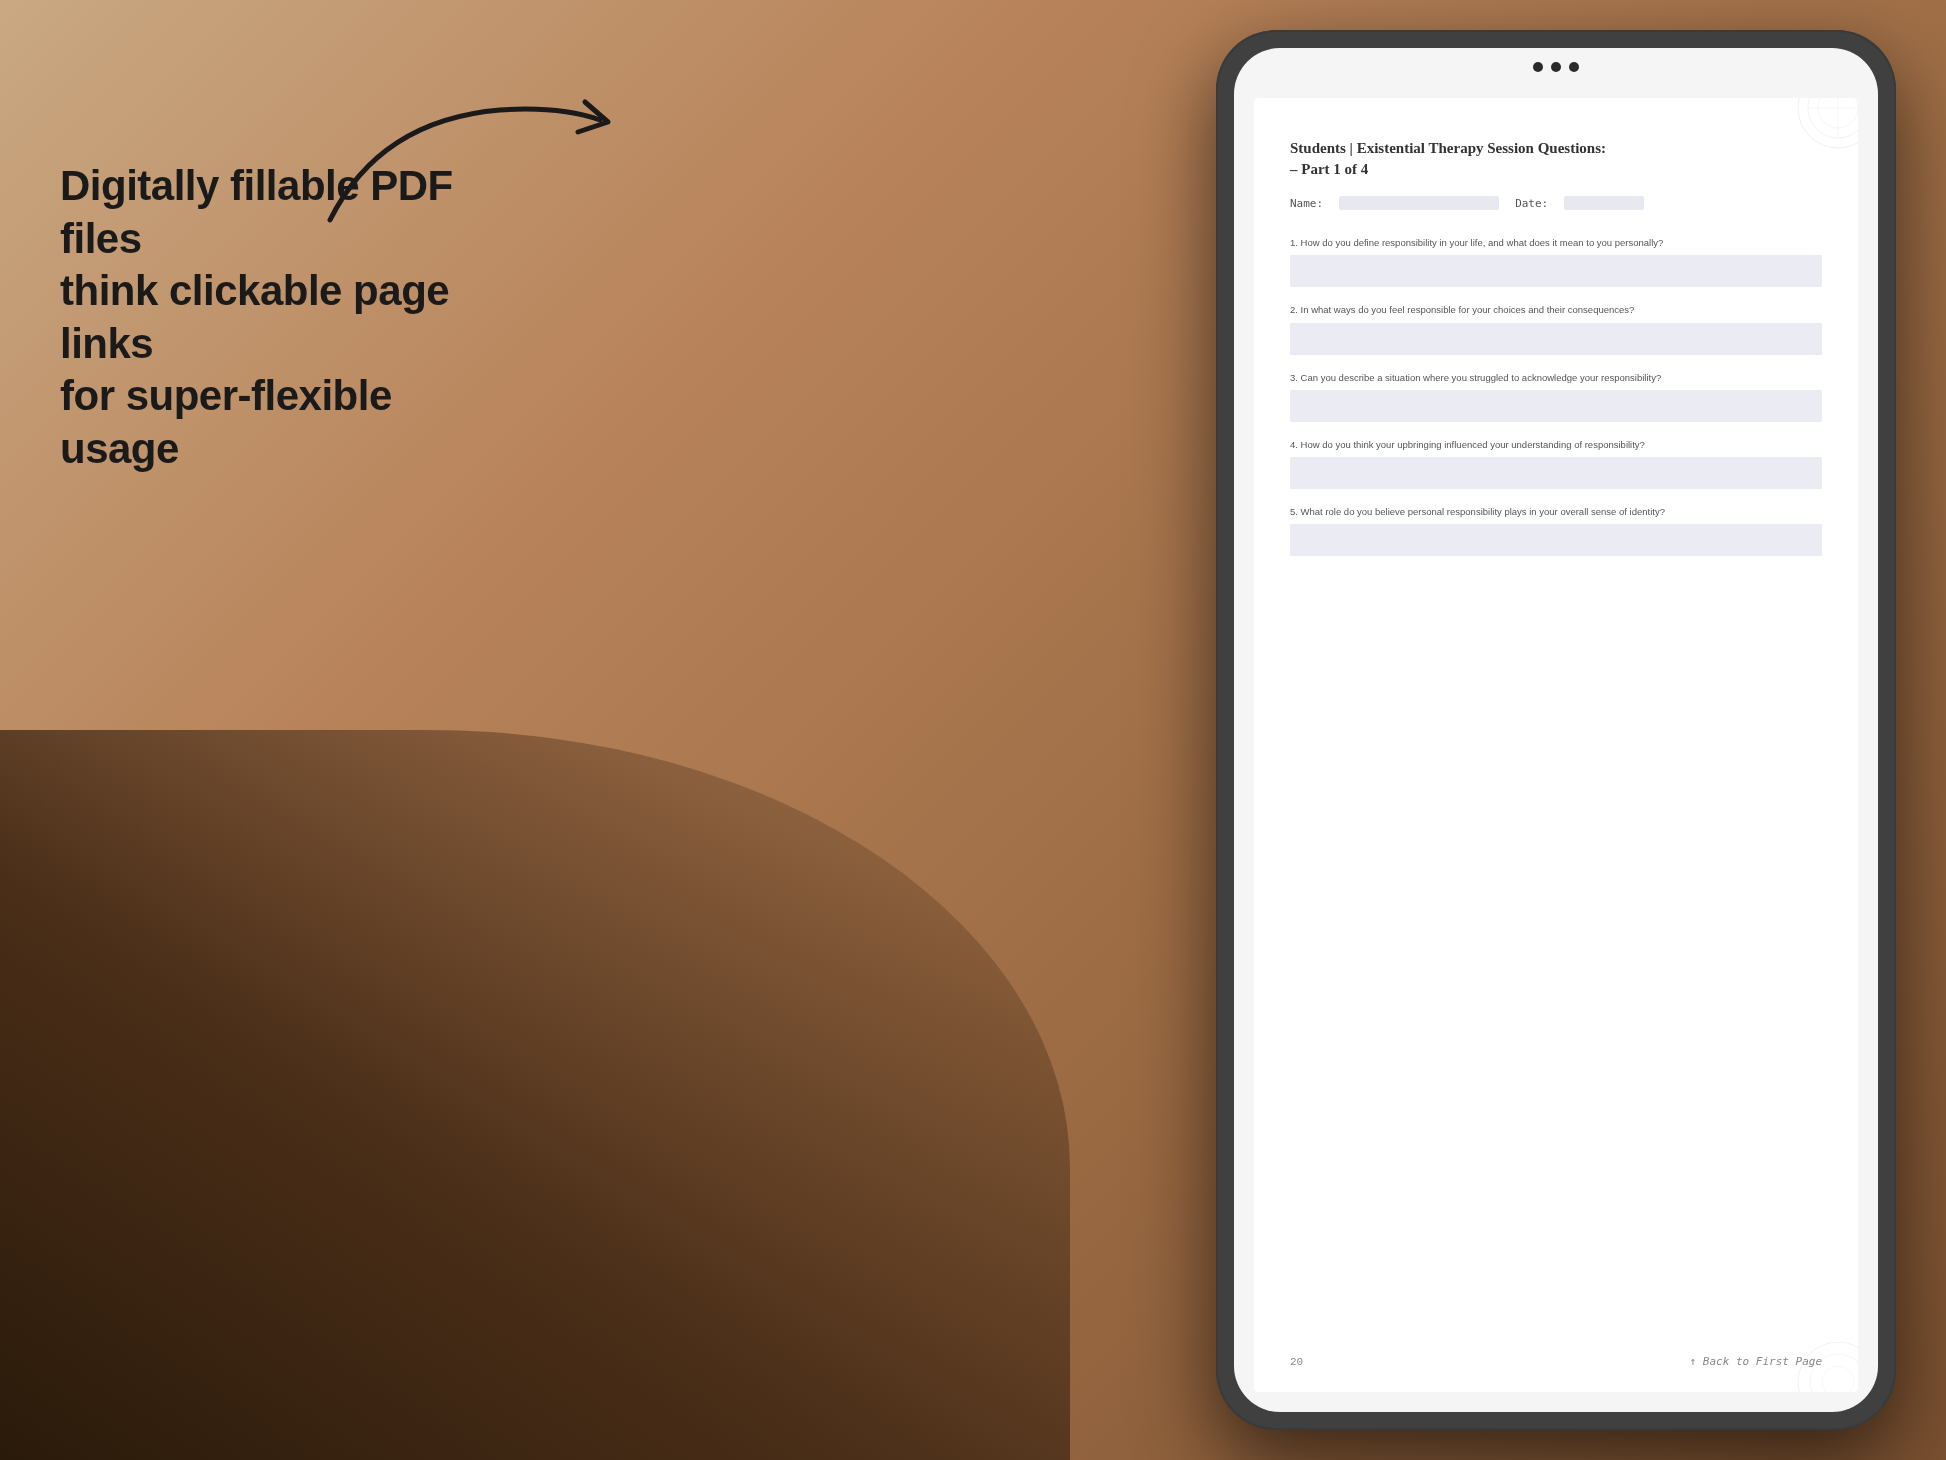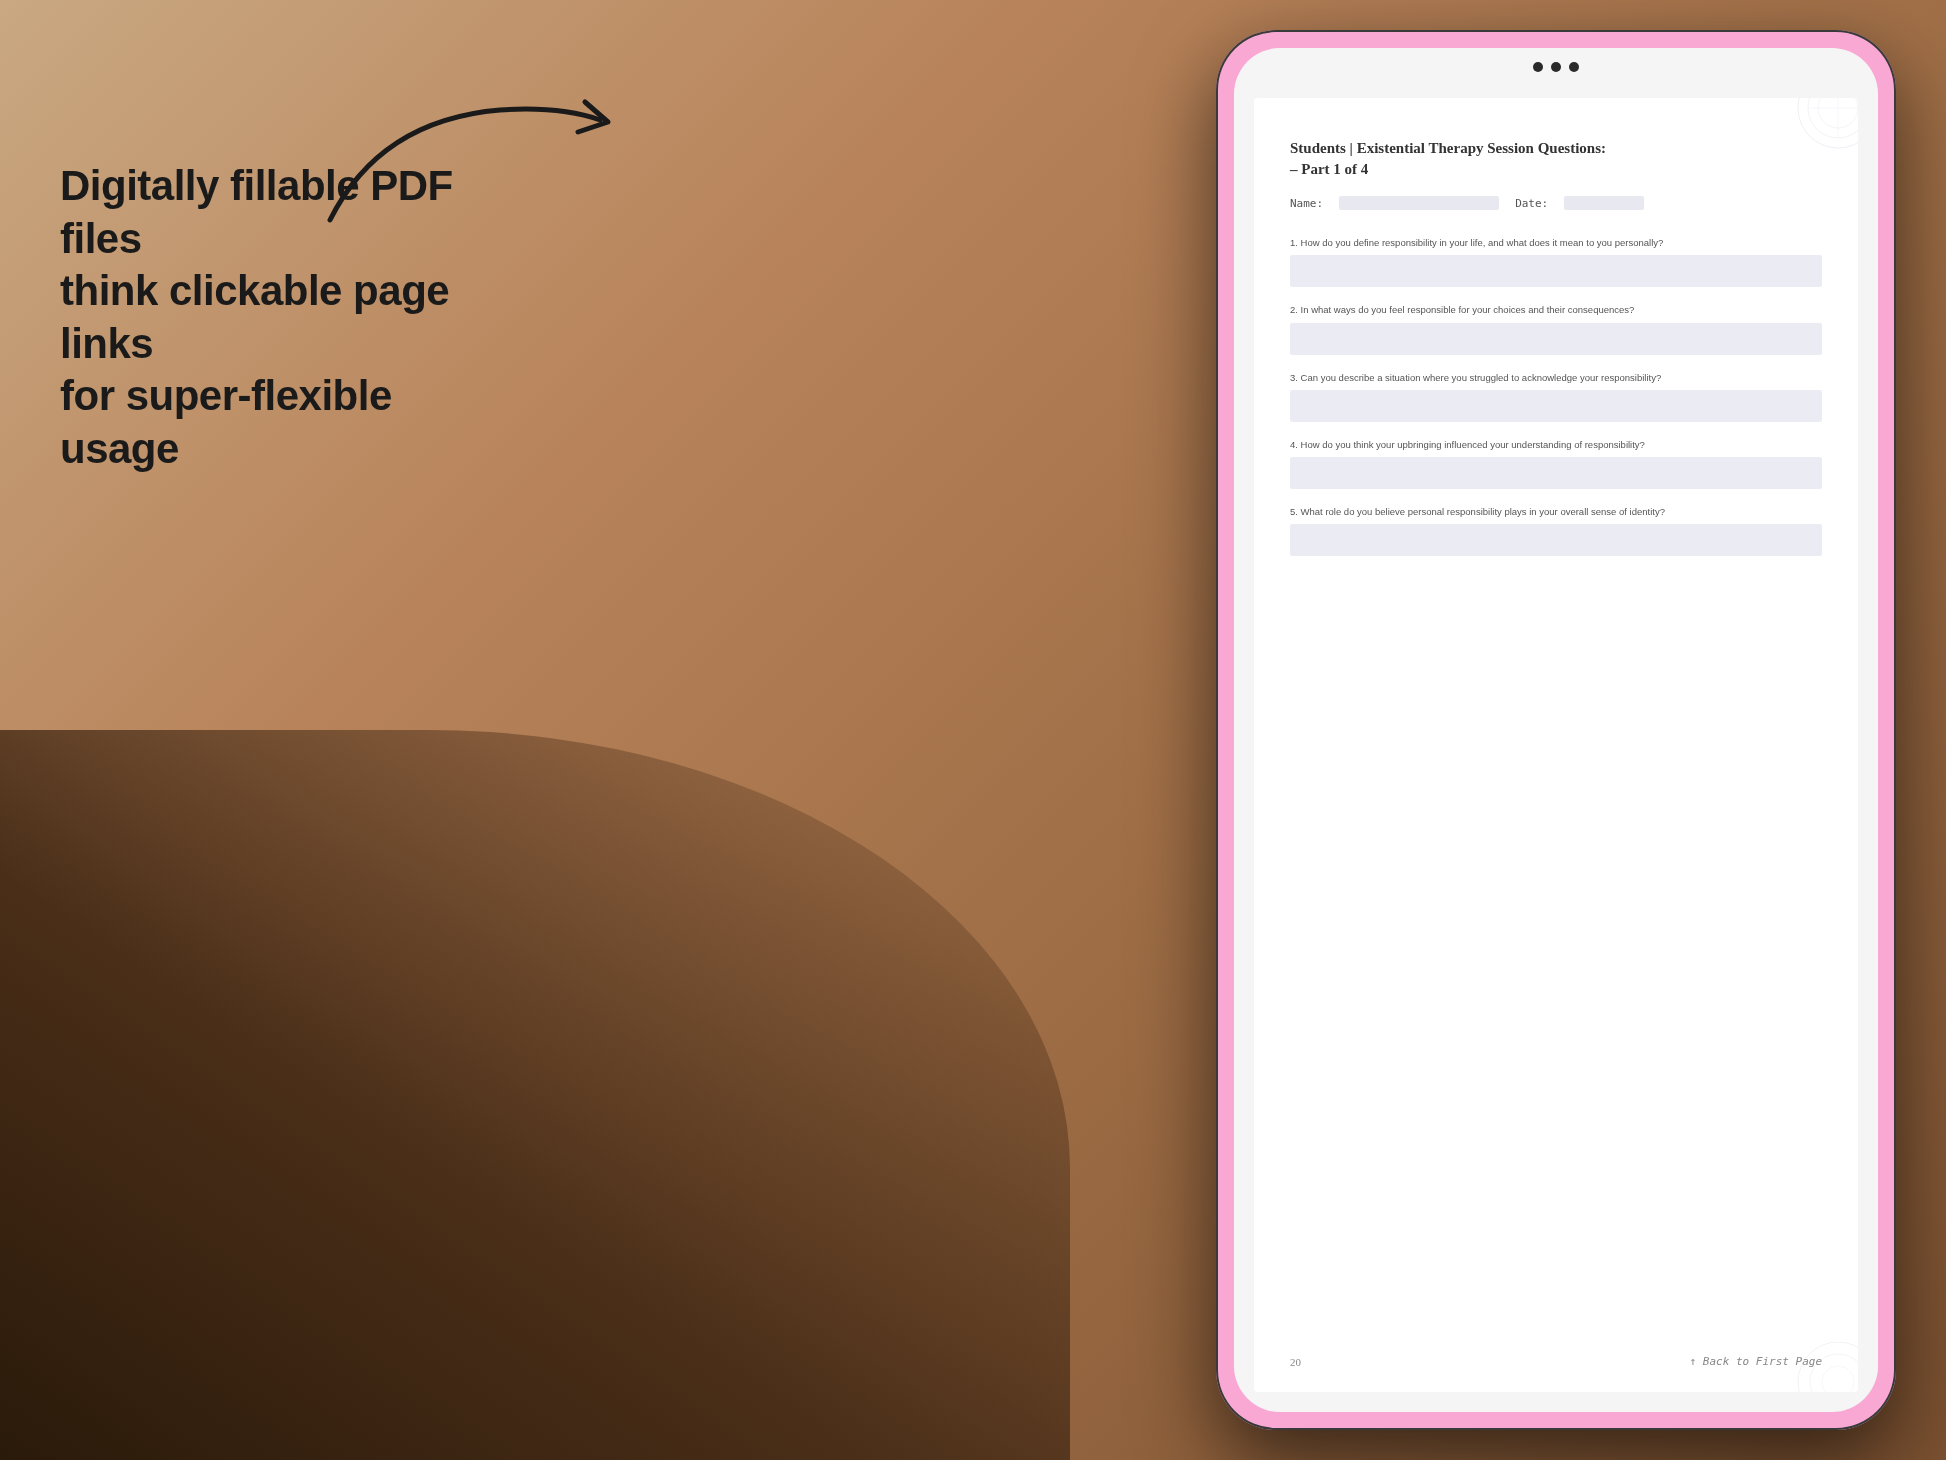--- a/index.html
+++ b/index.html
@@ -70,21 +70,21 @@
       top: 30px;
       right: 50px;
       width: 680px;
       height: 1400px;
       z-index: 5;
     }
 
     .tablet-outer {
       width: 100%;
       height: 100%;
-      background: #f9a8d4;
+      background: #404040;
       border-radius: 60px;
       padding: 18px;
       box-shadow: 0 30px 80px rgba(0,0,0,0.6), inset 0 0 0 2px #3a3a3a;
     }
 
     .tablet-inner {
       width: 100%;
       height: 100%;
       background: #f5f5f5;
       border-radius: 46px;
@@ -196,21 +196,21 @@
     .pdf-footer {
       margin-top: auto;
       padding-top: 16px;
       display: flex;
       justify-content: space-between;
       align-items: center;
       border-top: none;
     }
 
     .pdf-page-num {
-      font-family: Liberation Serif, serif;
+      font-family: Liberation Mono, monospace;
       font-size: 11px;
       color: #888;
     }
 
     .pdf-back-link {
       font-family: monospace;
       font-size: 11px;
       color: #888;
       font-style: italic;
     }

